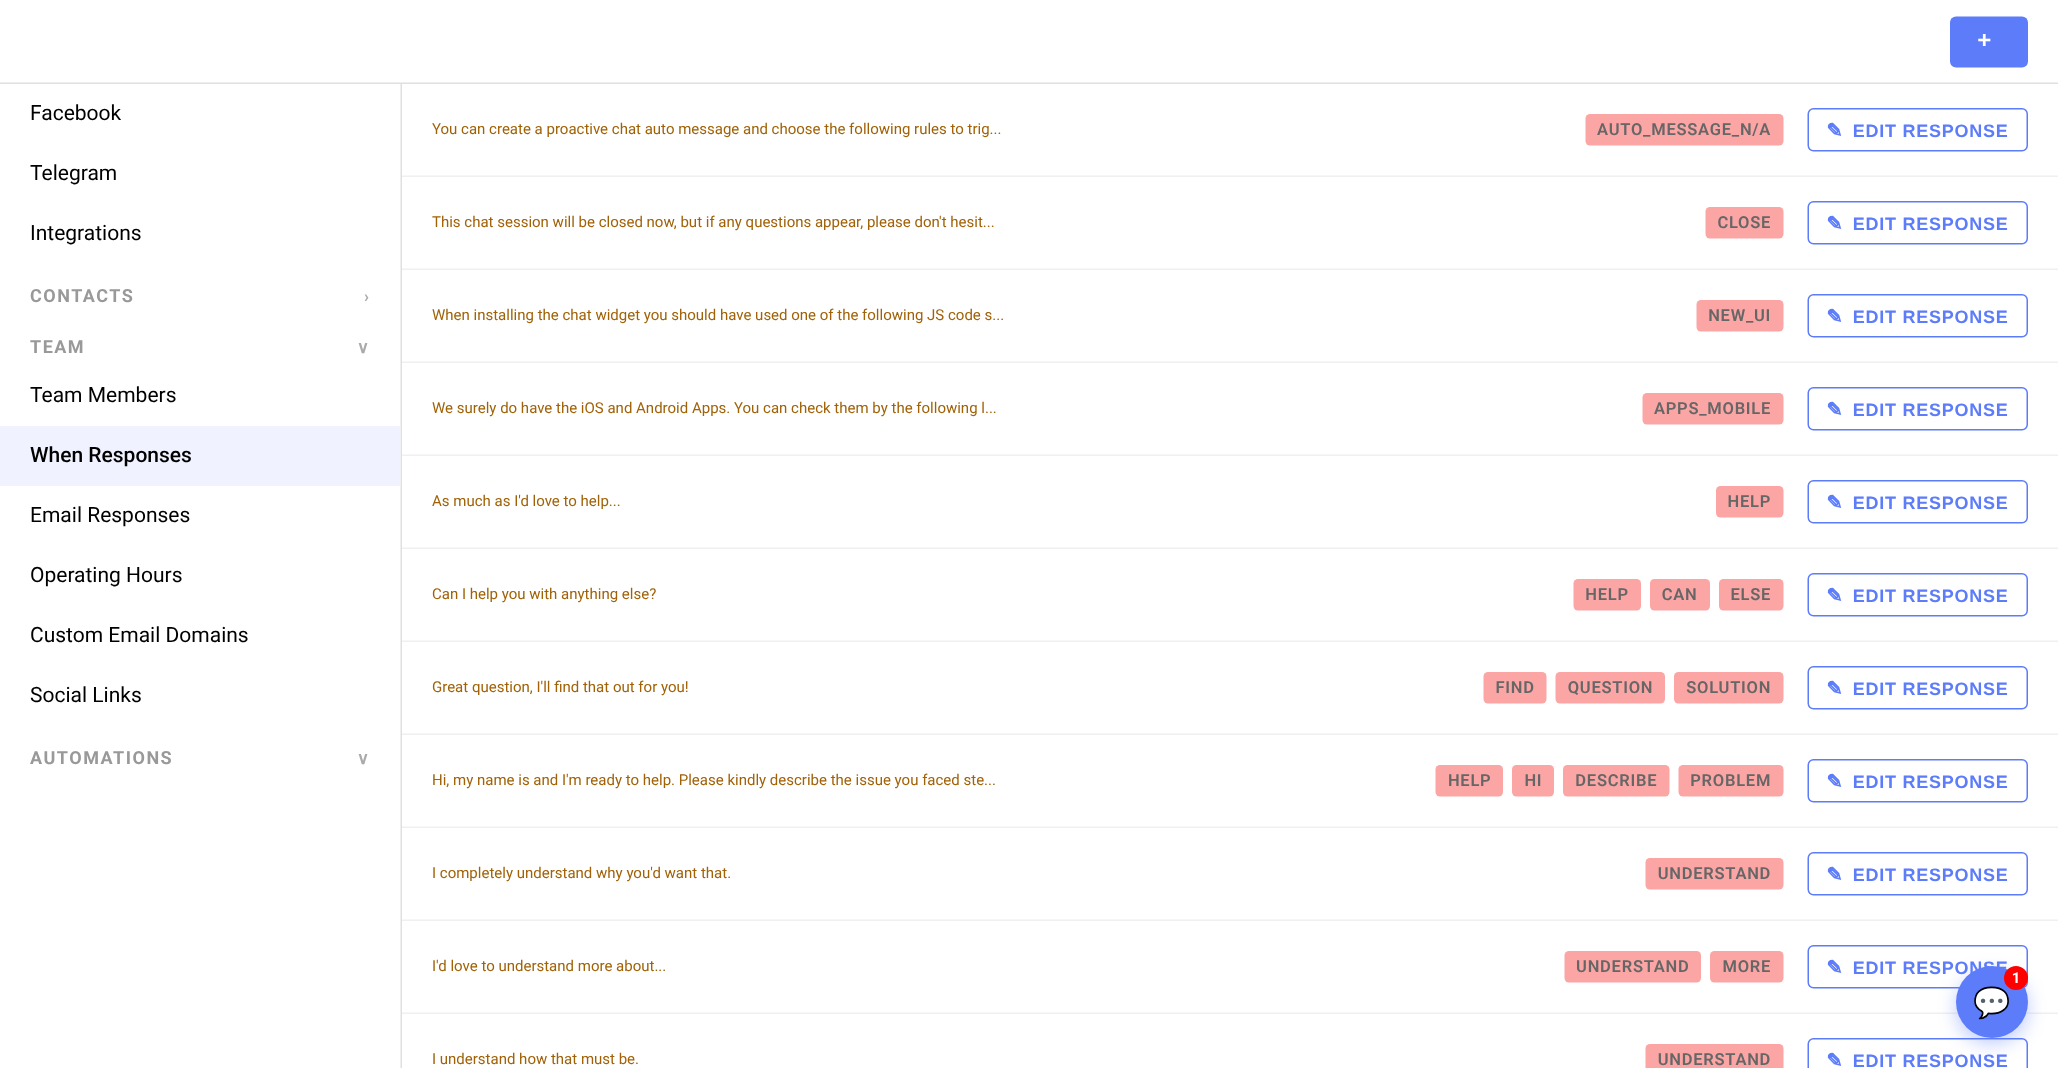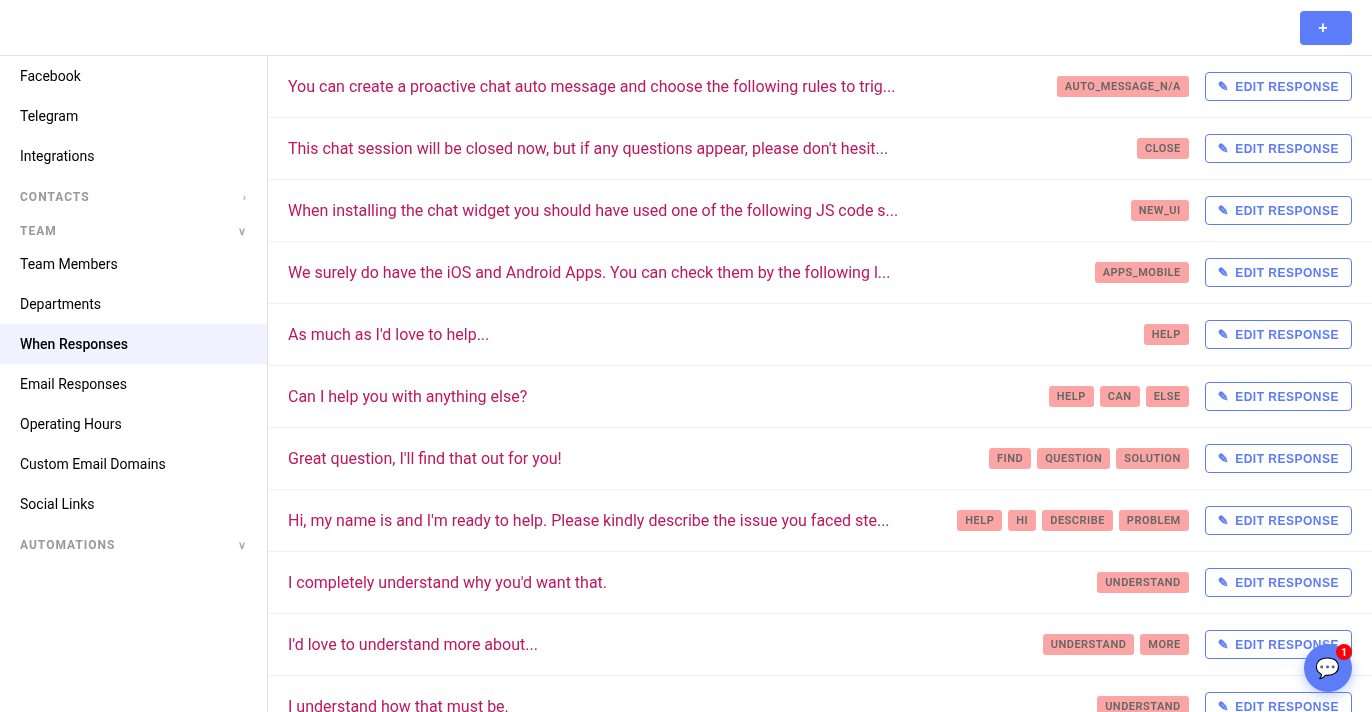--- a/index.html
+++ b/index.html
@@ -21,21 +21,21 @@
     .sidebar-item.active { background: #f0f2ff; font-weight: 500; }
 
     .sidebar-section { padding: 14px 20px 6px 20px; font-size: 12px; font-weight: 700; color: #999; letter-spacing: 1px; display: flex; align-items: center; justify-content: space-between; cursor: pointer; gap: 47px; }
     .sidebar-section .chevron { font-size: 11px; color: #aaa; }
 
     
     .main { flex: 1; overflow-y: auto; background: #fff; }
 
     .response-row { display: flex; align-items: center; padding: 16px 20px; border-bottom: 1px solid #f0f0f0; gap: 16px; }
 
-    .response-text { flex: 1; color: #be185d; font-size: 16px; }
+    .response-text { flex: 1; color: #a16207; font-size: 10px; }
 
     .tags { display: flex; gap: 6px; flex-wrap: wrap; min-width: 200px; justify-content: flex-end; }
     .tag { background: #fca5a5; color: #666; font-size: 11px; font-weight: 600; padding: 4px 8px; border-radius: 3px; letter-spacing: 0.5px; }
 
     .edit-btn { display: flex; align-items: center; gap: 6px; border: 1px solid #5c7cfa; color: #5c7cfa; background: #fff; border-radius: 4px; padding: 6px 12px; font-size: 12px; font-weight: 600; cursor: pointer; white-space: nowrap; letter-spacing: 0.5px; min-width: 130px; justify-content: center; }
 
     .chat-bubble { position: fixed; bottom: 20px; right: 20px; width: 48px; height: 48px; background: #5c7cfa; border-radius: 50%; display: flex; align-items: center; justify-content: center; cursor: pointer; box-shadow: 0 4px 12px rgba(92,124,250,0.4); }
     .chat-bubble-icon { color: #fff; font-size: 20px; }
     .chat-badge { position: absolute; top: 0; right: 0; background: red; color: #fff; font-size: 10px; font-weight: 700; width: 16px; height: 16px; border-radius: 50%; display: flex; align-items: center; justify-content: center; }
   </style>
@@ -61,21 +61,20 @@
         <div class="sidebar-item"><span>Integrations</span></div>
         <div class="sidebar-section">
           <span>CONTACTS</span>
           <span class="chevron">›</span>
         </div>
         <div class="sidebar-section">
           <span>TEAM</span>
           <span class="chevron">∨</span>
         </div>
         <div class="sidebar-item"><span>Team Members</span></div>
-        <div class="sidebar-item"><span>Departments</span></div>
         <div class="sidebar-item active"><span>When Responses</span></div>
         <div class="sidebar-item"><span>Email Responses</span></div>
         <div class="sidebar-item"><span>Operating Hours</span></div>
         <div class="sidebar-item"><span>Custom Email Domains</span></div>
         <div class="sidebar-item"><span>Social Links</span></div>
         <div class="sidebar-section">
           <span>AUTOMATIONS</span>
           <span class="chevron">∨</span>
         </div>
       </div>

